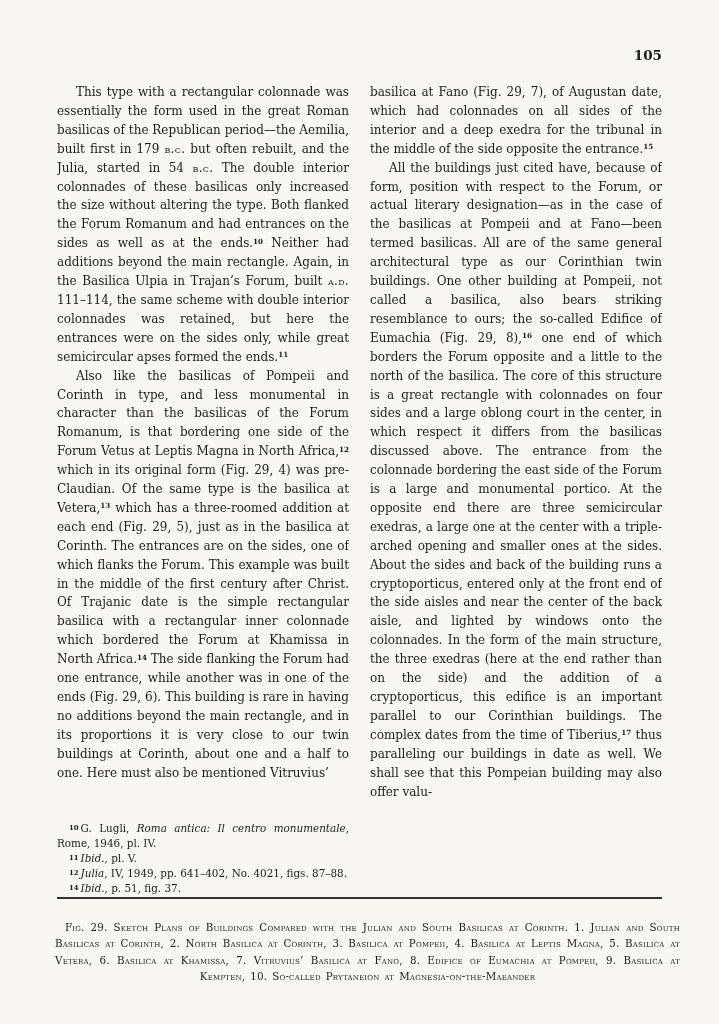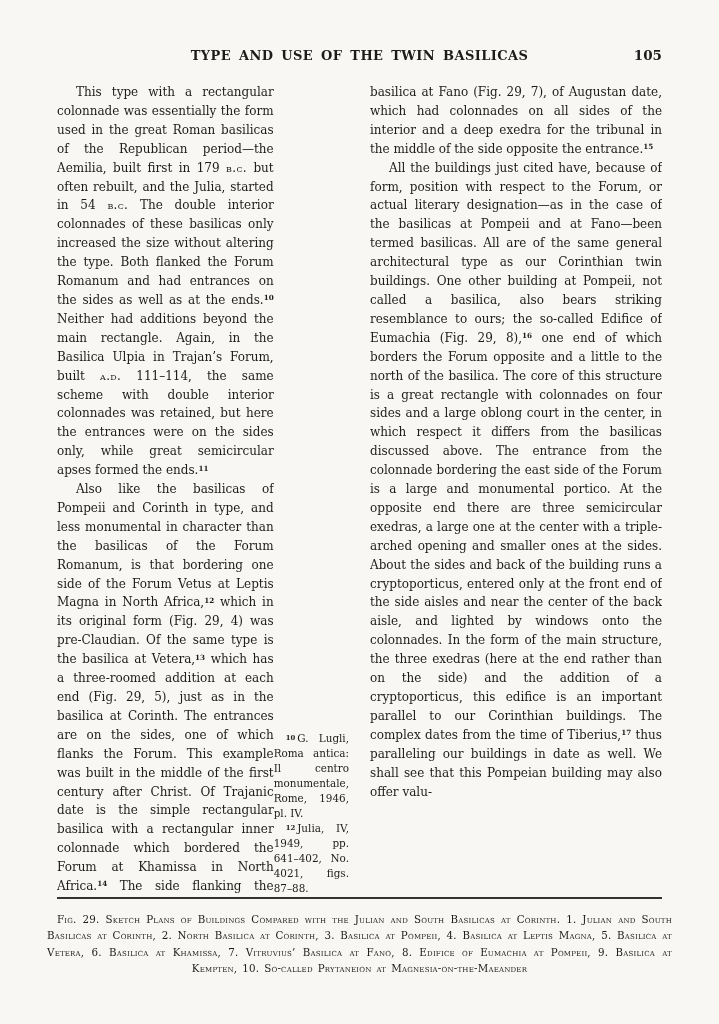--- a/index.html
+++ b/index.html
@@ -27,76 +27,77 @@
   .page-num {
     position: absolute; right: 0; top: -1px;
     font-weight: 700; font-size: 13.5px; margin-left: 12px;
   }
   
   .columns {
     position: absolute; top: 83px; left: 57px; width: 605px; height: 813px;
     display: flex; gap: 21px; overflow: hidden;
   }
   .col {
-    width: 292px; display: flex; 
+    width: 292px; display: flex; flex-direction: column;
   }
   .body-text { overflow: hidden; }
   .para {
     margin: 0; text-align: justify;
     font-size: 12px; line-height: 18.9px;
     hyphens: none;
   }
   .indent { text-indent: 19px; }
   .para sup, .footnote sup {
     font-weight: 700; line-height: 0;
     position: relative; vertical-align: baseline;
   }
   .para sup { font-size: 0.6em; top: -0.5em; }
-  .seg-i { }
+  .seg-i { font-style: italic; }
   .seg-sc { font-variant: small-caps; letter-spacing: 0.3px; }
   .footnotes { margin-top: auto; padding-top: 6px; }
   .footnote {
     margin: 0; text-align: justify; text-indent: 12px;
     font-size: 10.4px; line-height: 15px;
   }
   .footnote sup { font-size: 0.66em; top: -0.35em; margin-right: 2px; }
   
   .rule {
     position: absolute; top: 897px; left: 57px; width: 605px; height: 2px;
     background: #343434;
   }
   .fig-caption {
     position: absolute; top: 911px; left: 47px; width: 625px;
     font-size: 10.3px; line-height: 16.4px;
     font-variant: small-caps; letter-spacing: 0.2px; word-spacing: 1.5px;
     text-align: justify; text-align-last: center;
     text-indent: 10px;
-    margin: 0;
+    margin: 8px;
   }
 </style>
 </head>
 <body>
 
 <div class="page">
 
   <header class="running-head">
-    <div class="head-title">TYPE AND USE OF THE TWIN BASILICAS</div>
     <div class="page-num">105</div>
   </header>
 
   <main class="columns">
 
     <section class="col">
       <div class="body-text">
         <p class="para indent"><span>This type with a rectangular colonnade was essentially the form used in the great Roman basilicas of the Republican period—the Aemilia, built first in 179 </span><span class="seg-sc">b.c.</span><span> but often rebuilt, and the Julia, started in 54 </span><span class="seg-sc">b.c.</span><span> The double interior colonnades of these basilicas only increased the size without altering the type. Both flanked the Forum Romanum and had entrances on the sides as well as at the ends.</span><sup>10</sup><span> Neither had additions beyond the main rectangle. Again, in the Basilica Ulpia in Trajan’s Forum, built </span><span class="seg-sc">a.d.</span><span> 111–114, the same scheme with double interior colonnades was retained, but here the entrances were on the sides only, while great semicircular apses formed the ends.</span><sup>11</sup></p>
         <p class="para indent"><span>Also like the basilicas of Pompeii and Corinth in type, and less monumental in character than the basilicas of the Forum Romanum, is that bordering one side of the Forum Vetus at Leptis Magna in North Africa,</span><sup>12</sup><span> which in its original form (Fig. 29, 4) was pre-Claudian. Of the same type is the basilica at Vetera,</span><sup>13</sup><span> which has a three-roomed addition at each end (Fig. 29, 5), just as in the basilica at Corinth. The entrances are on the sides, one of which flanks the Forum. This example was built in the middle of the first century after Christ. Of Trajanic date is the simple rectangular basilica with a rectangular inner colonnade which bordered the Forum at Khamissa in North Africa.</span><sup>14</sup><span> The side flanking the Forum had one entrance, while another was in one of the ends (Fig. 29, 6). This building is rare in having no additions beyond the main rectangle, and in its proportions it is very close to our twin buildings at Corinth, about one and a half to one. Here must also be mentioned Vitruvius’</span></p>
       </div>
       <div class="footnotes">
         <p class="footnote"><sup>10</sup><span><span>G. Lugli, </span><span class="seg-i">Roma antica: Il centro monumentale</span><span>, Rome, 1946, pl. IV.</span></span></p>
+        <p class="footnote"><sup>11</sup><span><span class="seg-i">Ibid.</span><span>, pl. V.</span></span></p>
         <p class="footnote"><sup>12</sup><span><span class="seg-i">Julia</span><span>, IV, 1949, pp. 641–402, No. 4021, figs. 87–88.</span></span></p>
+        <p class="footnote"><sup>14</sup><span><span class="seg-i">Ibid.</span><span>, p. 51, fig. 37.</span></span></p>
       </div>
     </section>
 
     <section class="col">
       <div class="body-text">
         <p class="para"><span>basilica at Fano (Fig. 29, 7), of Augustan date, which had colonnades on all sides of the interior and a deep exedra for the tribunal in the middle of the side opposite the entrance.</span><sup>15</sup></p>
         <p class="para indent"><span>All the buildings just cited have, because of form, position with respect to the Forum, or actual literary designation—as in the case of the basilicas at Pompeii and at Fano—been termed basilicas. All are of the same general architectural type as our Corinthian twin buildings. One other building at Pompeii, not called a basilica, also bears striking resemblance to ours; the so-called Edifice of Eumachia (Fig. 29, 8),</span><sup>16</sup><span> one end of which borders the Forum opposite and a little to the north of the basilica. The core of this structure is a great rectangle with colonnades on four sides and a large oblong court in the center, in which respect it differs from the basilicas discussed above. The entrance from the colonnade bordering the east side of the Forum is a large and monumental portico. At the opposite end there are three semicircular exedras, a large one at the center with a triple-arched opening and smaller ones at the sides. About the sides and back of the building runs a cryptoporticus, entered only at the front end of the side aisles and near the center of the back aisle, and lighted by windows onto the colonnades. In the form of the main structure, the three exedras (here at the end rather than on the side) and the addition of a cryptoporticus, this edifice is an important parallel to our Corinthian buildings. The complex dates from the time of Tiberius,</span><sup>17</sup><span> thus paralleling our buildings in date as well. We shall see that this Pompeian building may also offer valu-</span></p>
       </div>
       <div class="footnotes">
       </div>

